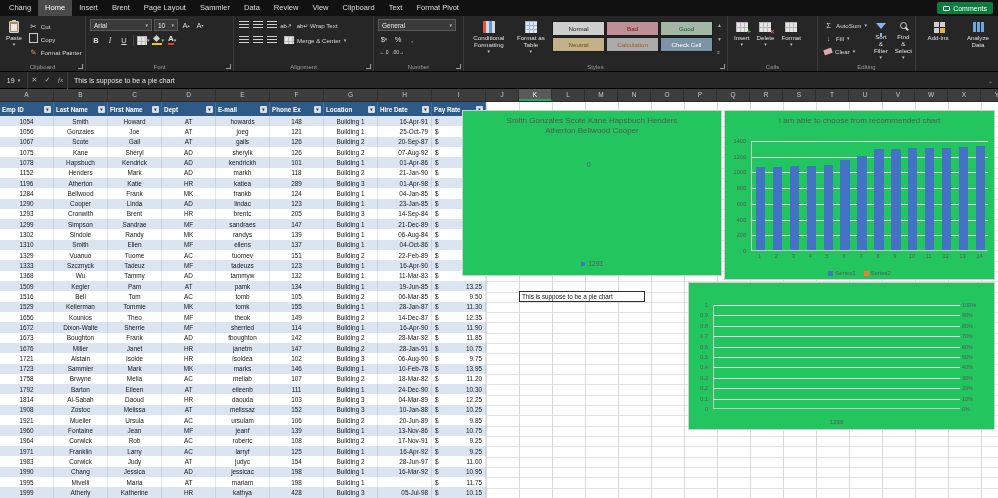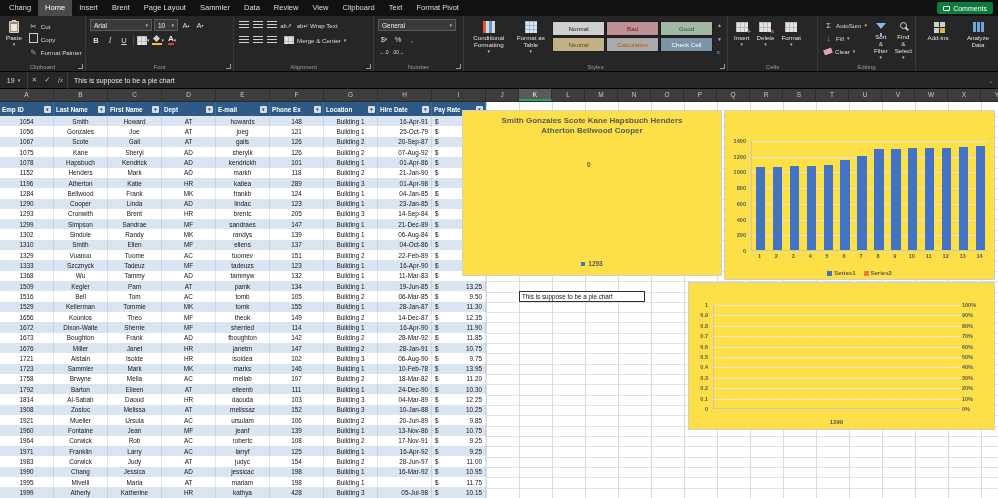--- a/index.html
+++ b/index.html
@@ -93,21 +93,21 @@
   .trow.odd { background:#dbe5f2; }
   .trow.even { background:#fff; }
   .tcell { width:54px; font-size:6.4px; color:#141414; display:flex; align-items:center; justify-content:center;
     border-right:1px solid rgba(100,125,160,0.18); overflow:hidden; white-space:nowrap; }
   .tcell.c7 { justify-content:flex-end; padding-right:3px; }
   .tcell.c8 { justify-content:space-between; padding:0 3px; }
   .selcell { position:absolute; left:519px; top:202px; width:126px; height:11px; background:#fff;
     border:1px solid #2e2e2e; font-size:6.3px; line-height:9px; padding-left:2px; color:#111; white-space:nowrap; z-index:5; }
 
   
-  .chart { position:absolute; background:#fde047; border:1px solid #cfcfcf; z-index:4;font-weight:bold; }
+  .chart { position:absolute; background:#22c55e; border:1px solid #cfcfcf; z-index:4; }
   .chart-title { text-align:center; color:#595959; font-size:8px; line-height:1.3; margin-top:5px; }
   #chart1 { left:462px; top:21px; width:260px; height:166px; }
   #chart1 .chart-title { padding:0 30px; }
   .c1-zero { position:absolute; left:124px; top:50px; font-size:6.5px; color:#595959; }
   .c1-legend { position:absolute; bottom:8px; left:0; right:0; display:flex; justify-content:center; align-items:center; gap:3px; font-size:6.5px; color:#595959; }
   .legdot { width:4px; height:4px; }
 
   #chart2 { left:724px; top:21px; width:271px; height:170px; }
   #chart2 .chart-title { padding:0 34px; }
   .c2-plot { position:absolute; left:26px; top:30px; width:237px; height:110px; border-left:1px solid #c6c6c6; border-bottom:1px solid #c6c6c6; }
@@ -1017,20 +1017,21 @@
   <div class="chart" id="chart1">
     <div class="chart-title">Smith Gonzales Scote Kane Hapsbuch Henders Atherton Bellwood Cooper</div>
     <div class="c1-zero">0</div>
     <div class="c1-legend">
       <span class="legdot" id="c1-dot" style="background: rgb(68, 114, 196);"></span>
       <span>1293</span>
     </div>
   </div>
 
   <div class="chart" id="chart2">
+    <div class="chart-title">I am able to choose from recommended chart</div>
     <div class="c2-ylabels" id="c2-ylabels">
         <div class="ytick" style="top: 107px;">0</div>
         <div class="ytick" style="top: 91.2857px;">200</div>
         <div class="ytick" style="top: 75.5714px;">400</div>
         <div class="ytick" style="top: 59.8571px;">600</div>
         <div class="ytick" style="top: 44.1429px;">800</div>
         <div class="ytick" style="top: 28.4286px;">1000</div>
         <div class="ytick" style="top: 12.7143px;">1200</div>
         <div class="ytick" style="top: -3px;">1400</div>
       </div>

